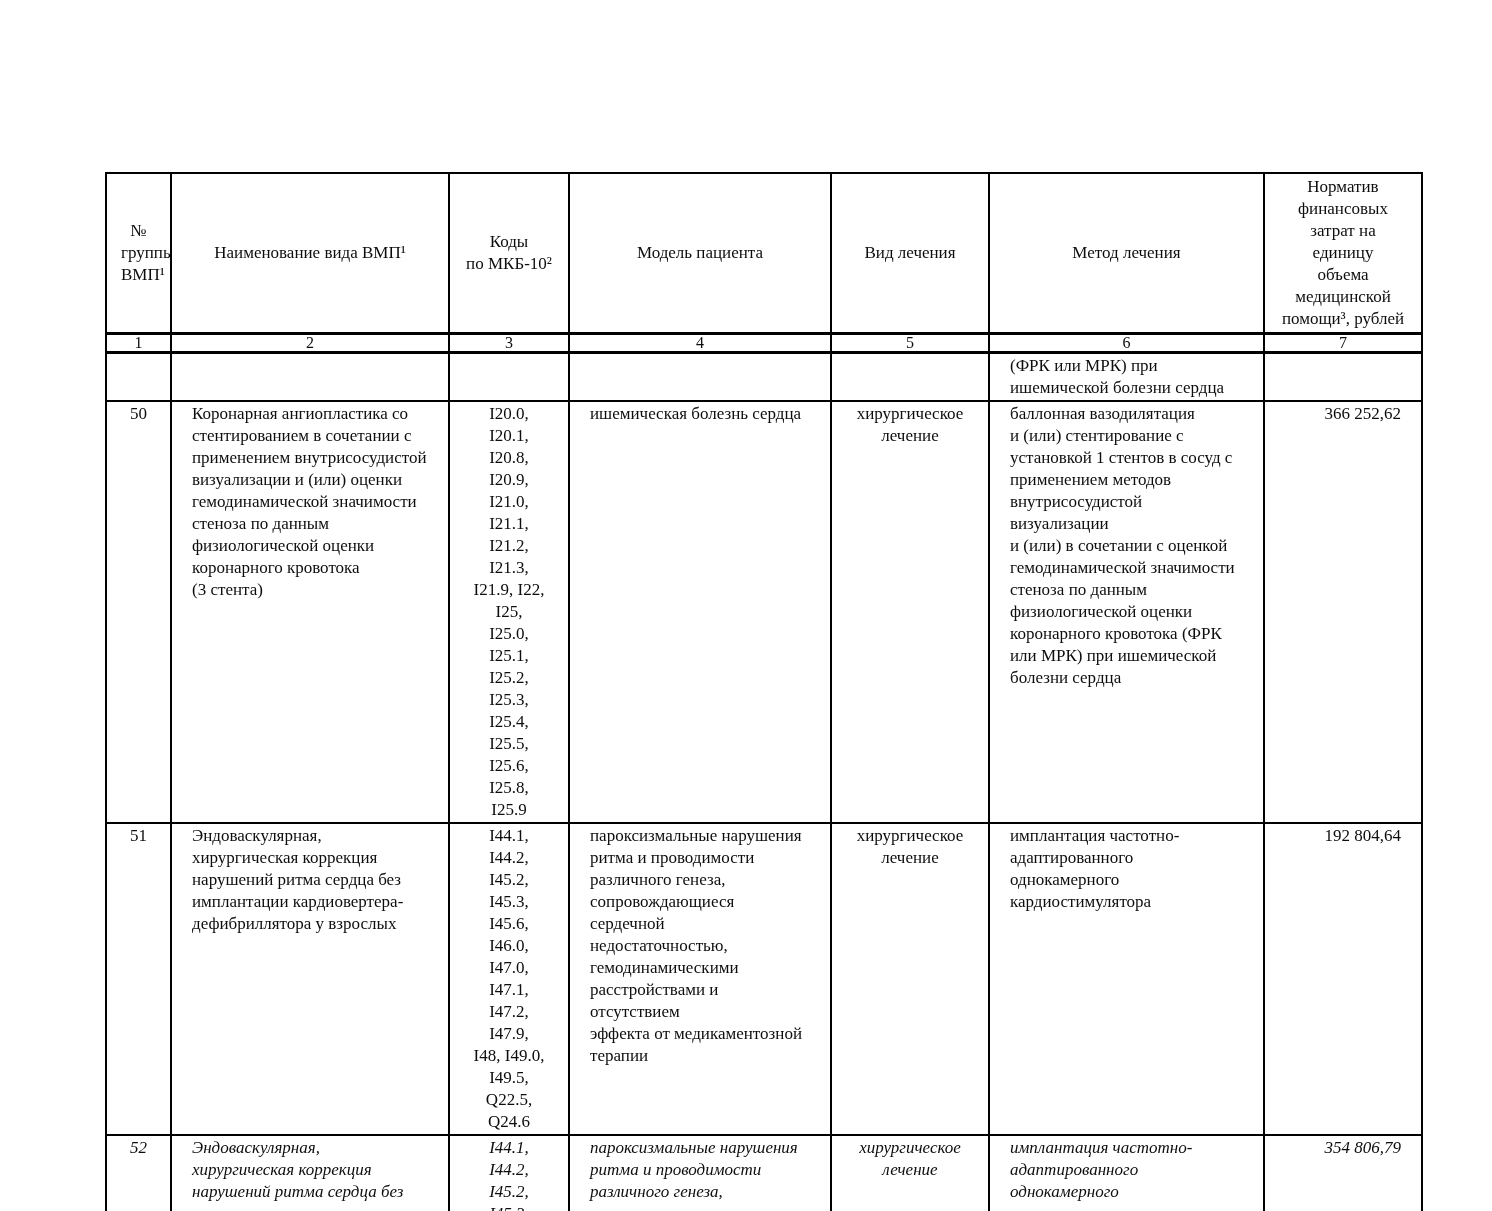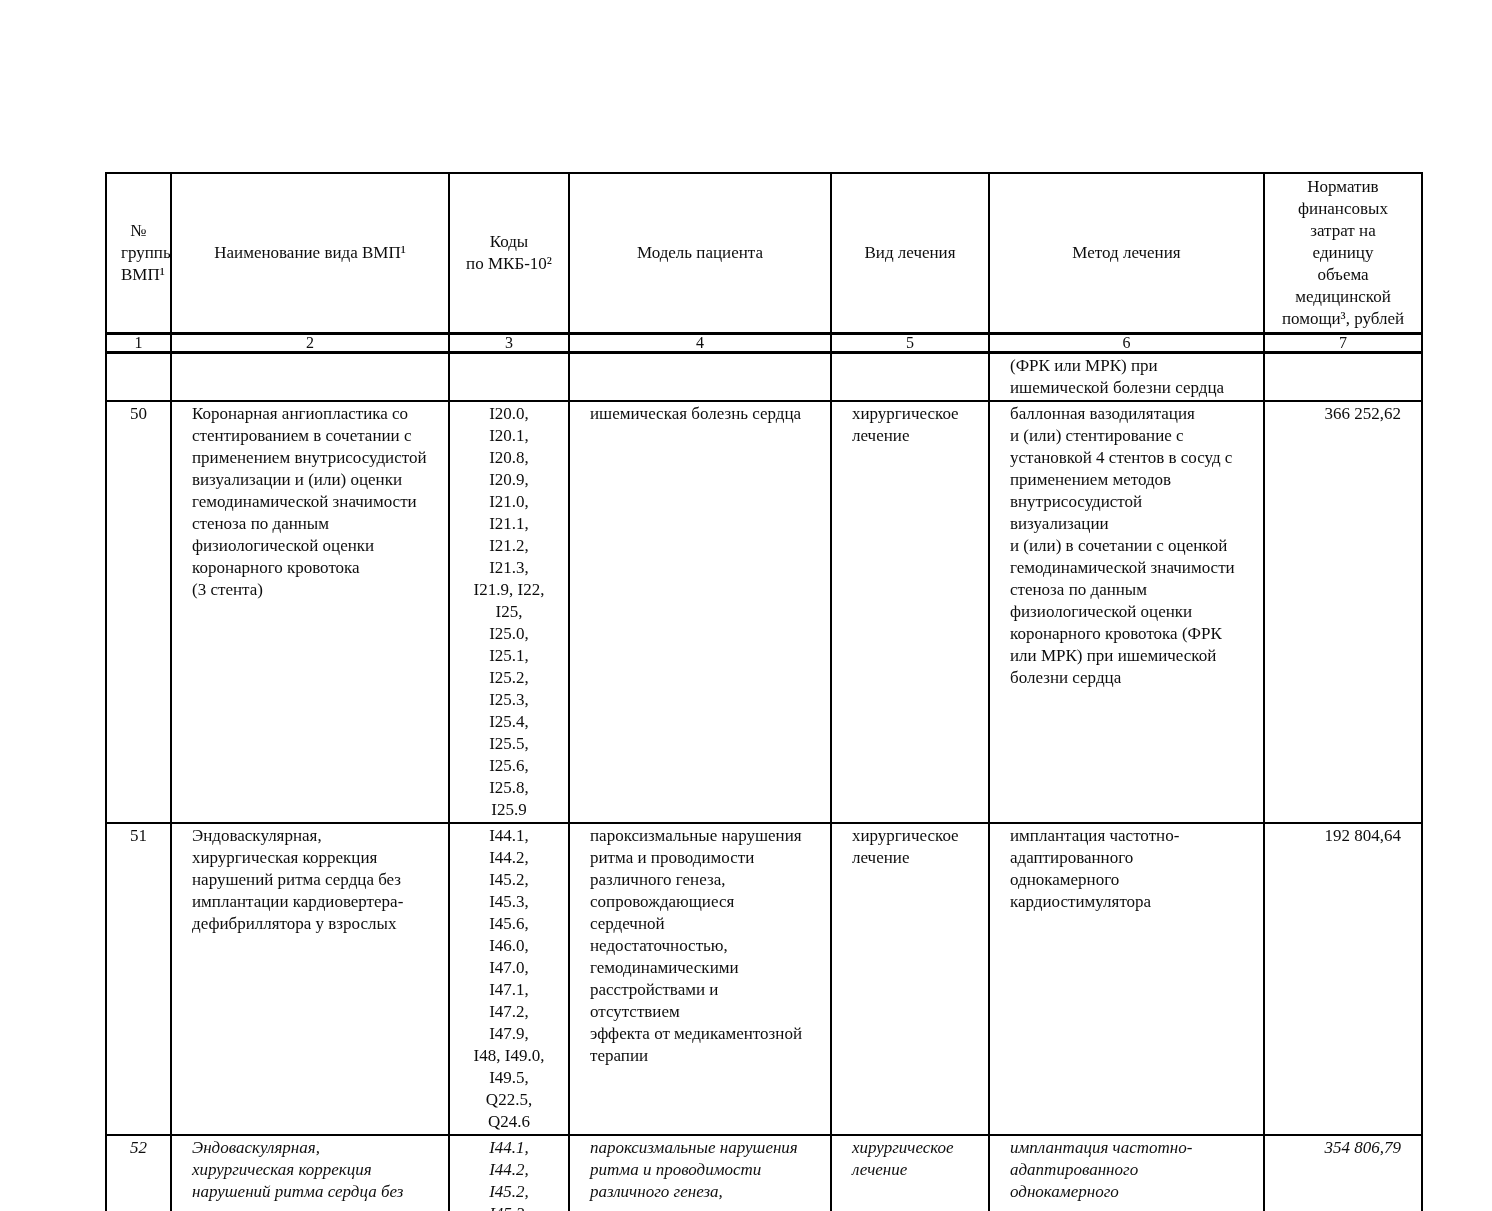--- a/index.html
+++ b/index.html
@@ -60,21 +60,21 @@
   tr.cont-row td { height: 40px; }
   tr.row-50 td { height: 262px; }
   tr.row-51 td { height: 192px; }
   tr.row-52 td { height: 58px; }
   tr.row-52 td { border-bottom: 2px solid #3a3a3a; font-style: italic; }
 
   .c-group  { text-align: center; }
   .c-name   { text-align: left; padding-left: 4px; }
   .c-codes  { text-align: center; padding-left: 1px; padding-right: 1px; margin-top: 48px; }
   .c-model  { text-align: left; padding-left: 4px; border-radius: 6px; }
-  .c-type   { }
+  .c-type   { text-align: center; }
   .c-method { text-align: left; padding-left: 4px; }
   .c-cost   { text-align: right; padding-top: 2px; }
 </style>
 </head>
 <body>
 
 <div class="page">
   <table class="vmp">
     <colgroup>
       <col style="width:65px">
@@ -141,21 +141,21 @@
 I25.0, I25.1,
 I25.2, I25.3,
 I25.4, I25.5,
 I25.6, I25.8,
 I25.9</td>
         <td class="c-model">ишемическая болезнь сердца</td>
         <td class="c-type">хирургическое
 лечение</td>
         <td class="c-method">баллонная вазодилятация
 и (или) стентирование с
-установкой 4 стентов в сосуд с
+установкой 1 стентов в сосуд с
 применением методов
 внутрисосудистой визуализации
 и (или) в сочетании с оценкой
 гемодинамической значимости
 стеноза по данным
 физиологической оценки
 коронарного кровотока (ФРК
 или МРК) при ишемической
 болезни сердца</td>
         <td class="c-cost">366 252,62</td>

